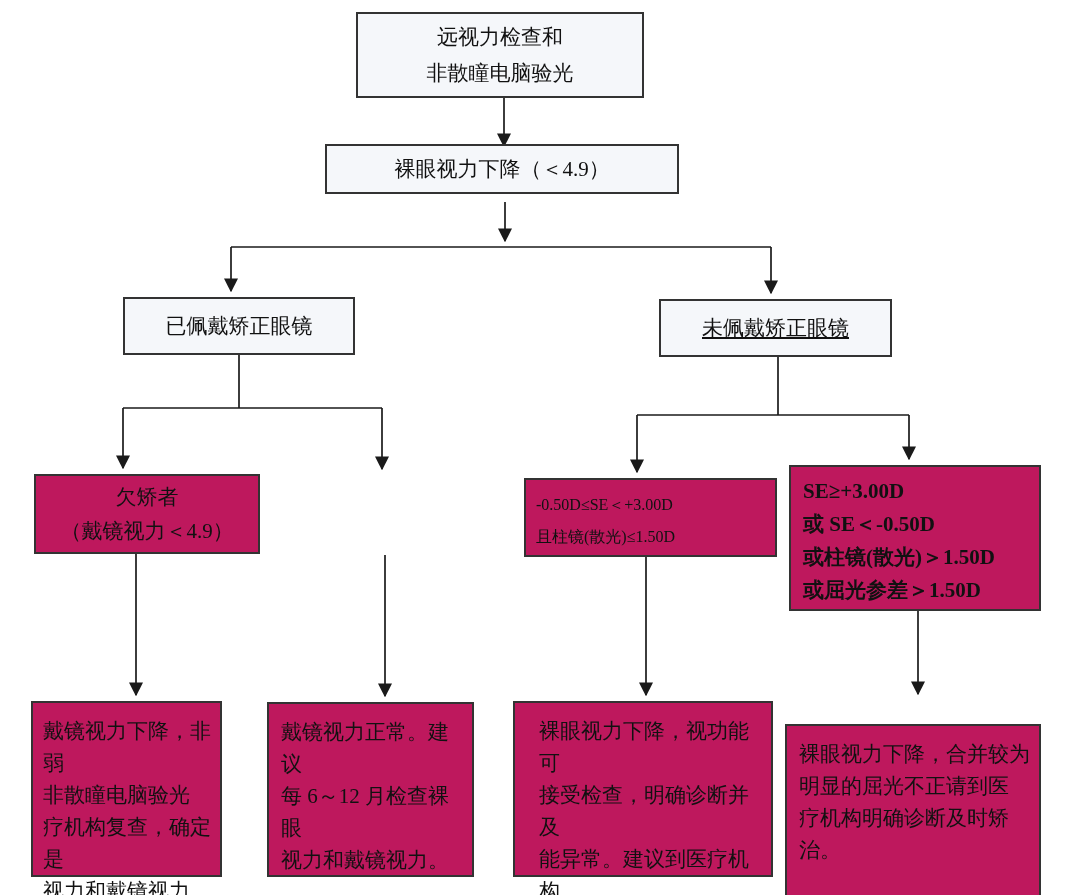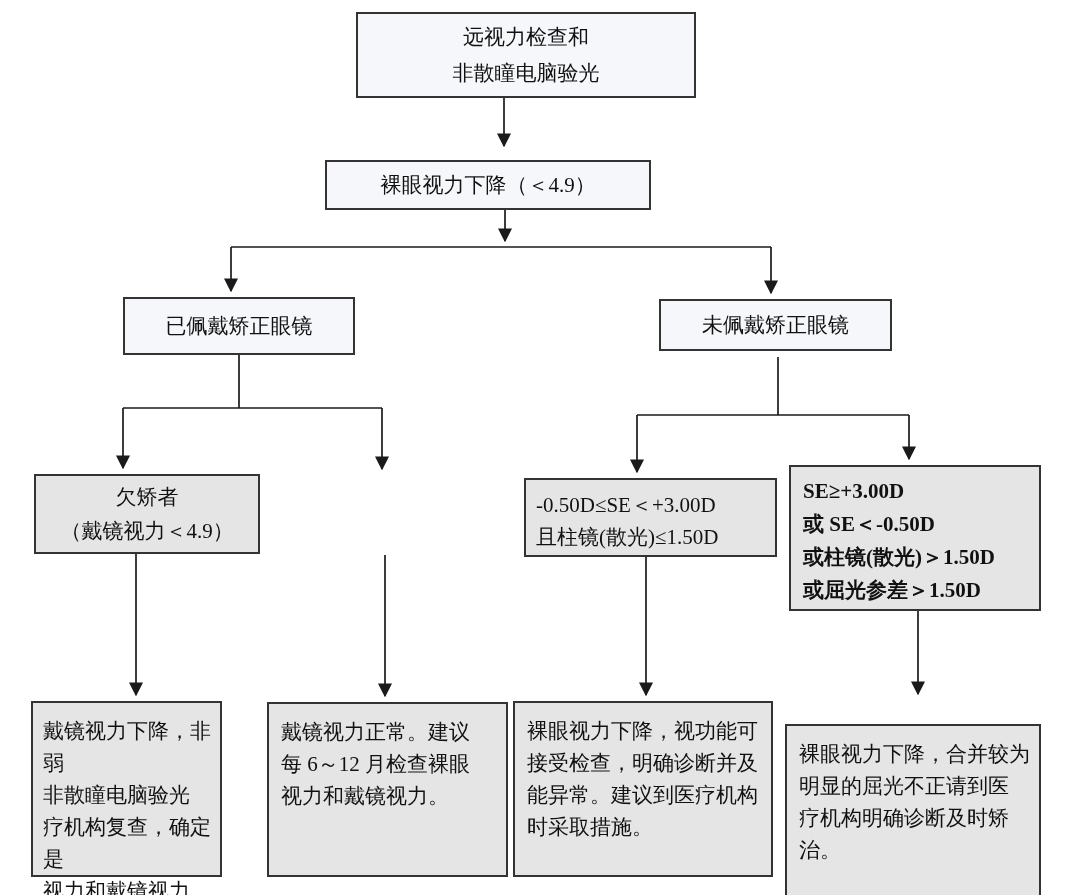--- a/index.html
+++ b/index.html
@@ -14,53 +14,53 @@
   }
   .connectors {
     position: absolute;
     left: 0; top: 0;
     width: 1080px; height: 895px;
   }
   .node {
     position: absolute;
     box-sizing: border-box;
     border: 2px solid #333333;
-    background: #e5e5e5;
+    background: #be185d;
     font-size: 21px;
     line-height: 32px;
     color: #111111;
   }
   .node.tinted { background: #f5f7fa; }
   .node.center {
     display: flex;
     flex-direction: column;
     align-items: center;
     justify-content: center;
     text-align: center;
   }
   .node.leftal { text-align: left; }
   .ln { white-space: nowrap; }
   .node.leftal .ln { white-space: normal; }
 
   
-  .n-exam   { left: 356px; top: 12px;  width: 340px; height: 86px;  line-height: 36px; }
+  .n-exam   { left: 356px; top: 12px;  width: 288px; height: 86px;  line-height: 36px; }
   
-  .n-drop   { left: 325px; top: 160px; width: 326px; height: 50px;  }
+  .n-drop   { left: 325px; top: 144px; width: 354px; height: 50px;  }
   
   .n-with   { left: 123px; top: 297px; width: 232px; height: 58px;  }
-  .n-without{ left: 659px; top: 299px; width: 233px; height: 52px;  }
+  .n-without{ left: 659px; top: 299px; width: 233px; height: 58px; text-decoration: underline;  }
   
   .n-under  { left: 34px;  top: 474px; width: 226px; height: 80px;  line-height: 34px; }
   .n-full   { left: 276px; top: 475px; width: 225px; height: 80px;  line-height: 34px; }
-  .n-refnorm{ left: 524px; top: 478px; width: 253px; height: 79px;  padding: 9px 4px 0 10px; line-height: 32px; font-size: 21px; }
+  .n-refnorm{ left: 524px; top: 478px; width: 253px; height: 79px;  padding: 9px 4px 0 10px; line-height: 32px; font-size: 16px; }
   .n-refabn { left: 789px; top: 465px; width: 252px; height: 146px; padding: 8px 4px 0 12px; line-height: 33px; font-size: 21px; font-weight: bold; }
   
   .n-adv1   { left: 31px;  top: 701px; width: 191px; height: 176px; padding: 12px 6px 0 10px; }
-  .n-adv2   { left: 267px; top: 702px; width: 241px; height: 175px; padding: 12px 6px 0 12px; }
-  .n-adv3   { left: 513px; top: 701px; width: 260px; height: 176px; padding: 12px 6px 0 12px; }
+  .n-adv2   { left: 267px; top: 702px; width: 207px; height: 175px; padding: 12px 6px 0 12px; }
+  .n-adv3   { left: 513px; top: 701px; width: 260px; height: 176px; padding: 12px 6px 0 24px; }
   .n-adv4   { left: 785px; top: 700px; width: 256px; height: 177px; padding: 12px 6px 0 12px; margin-top: 24px; }
 </style>
 </head>
 <body>
 
 <div class="stage">
 
   <svg class="connectors" viewBox="0 0 1080 895" xmlns="http://www.w3.org/2000/svg">
     <defs>
       <marker id="arw" viewBox="0 0 10 10" refX="9" refY="5" markerWidth="14" markerHeight="14" orient="auto" markerUnits="userSpaceOnUse">

